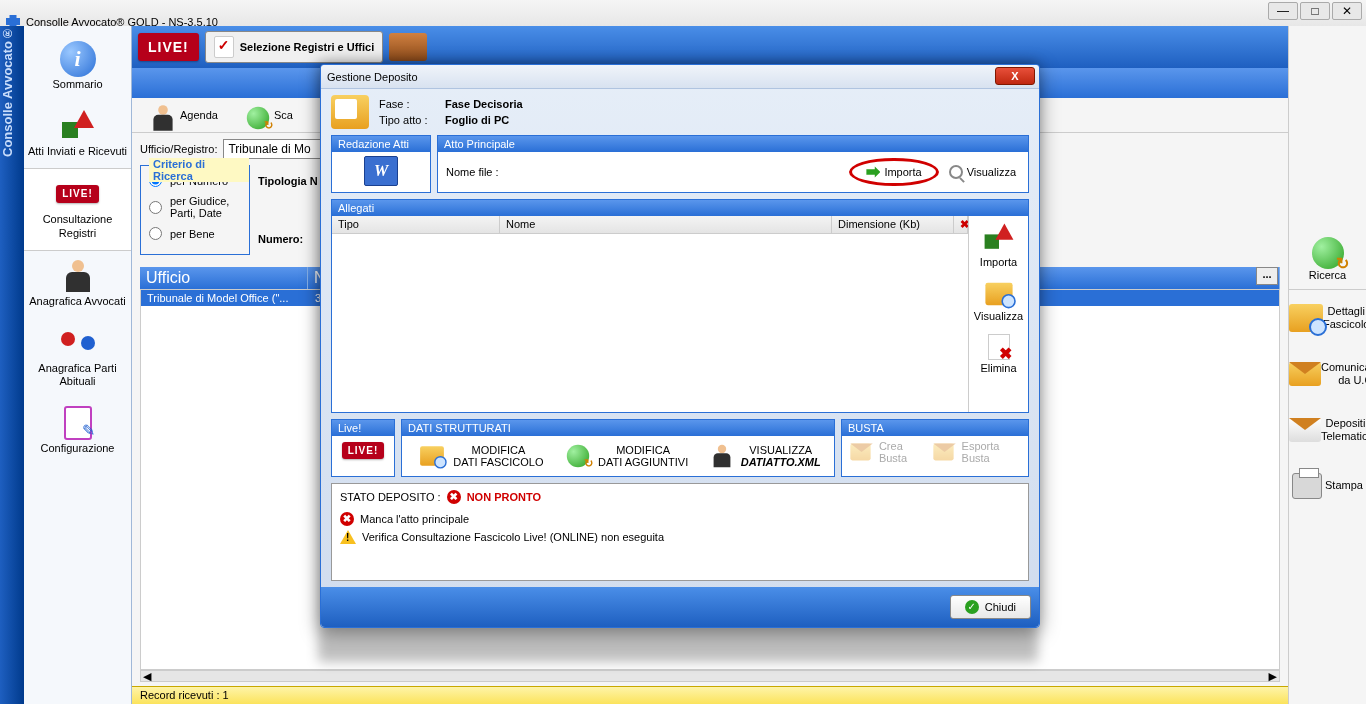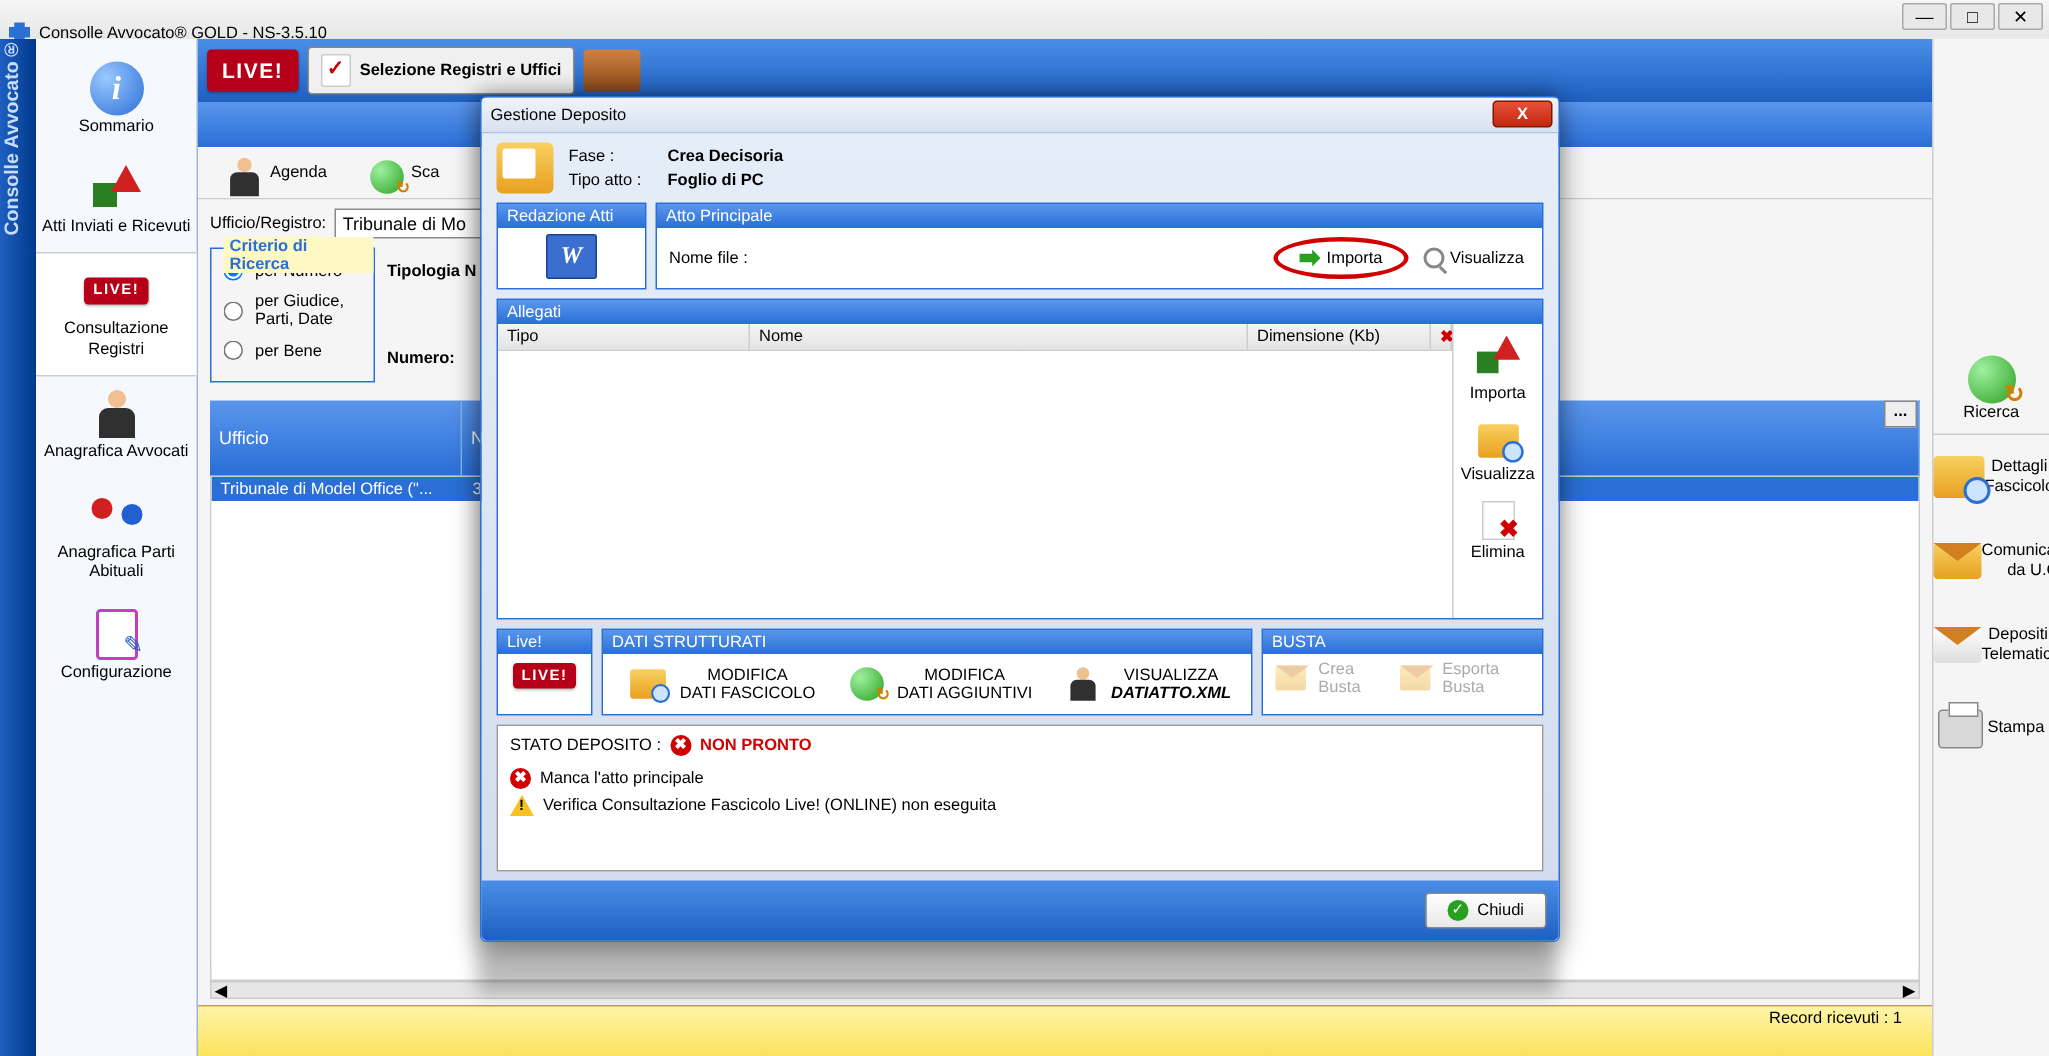--- a/index.html
+++ b/index.html
@@ -42,29 +42,29 @@
 .filter-row input[type="text"] { border: 1px solid #888; padding: 2px 4px; font-size: 12px; }
 
 
 .criterio-box { border: 1px solid #2a6fd6; margin: 0 8px; padding: 4px 8px 10px; position: relative; background: #f5f5f5; }
 .criterio-box legend { color: #2a6fd6; font-weight: bold; position: absolute; top: -8px; left: 8px; background: #fef9c3; padding: 0 4px; font-size: 11px; }
 .criterio-row { display: flex; align-items: center; gap: 8px; padding: 4px 0; }
 
 
 .grid-wrap { flex: 1; background: #f5f5f5; padding: 4px 8px; display: flex; flex-direction: column; }
 .grid-head { display: flex; background: linear-gradient(to bottom, #5a96ec, #2a6fd6); }
-.grid-head div { color: #fff; font-size: 12px; padding: 18px 6px; border-right: 1px solid #86b0e8; }
+.grid-head div { color: #fff; font-size: 16px; padding: 2px 6px; border-right: 1px solid #86b0e8; }
 .grid-row { display: flex; background: #2a6fd6; color: #fff; }
 .grid-row div { padding: 2px 6px; font-size: 11px; }
 .grid-body { flex: 1; background: #fff; border: 1px solid #ccc; overflow: auto; }
 .grid-scroll { height: 12px; background: #e6e6e6; border: 1px solid #ccc; display: flex; justify-content: space-between; align-items: center; padding: 0 2px; font-size: 9px; }
 .grid-ellipsis { width: 22px; height: 18px; border: 1px solid #888; background: #eee; text-align: center; position: absolute; right: 2px; top: 0; font-weight: bold; }
 
 
-.status-bar { height: 34px; background: linear-gradient(to bottom, #fef4a8, #fbe35c); border-top: 1px solid #c8a800; padding: 2px 20px; font-size: 11px; text-align: right; }
+.status-bar { height: 18px; background: linear-gradient(to bottom, #fef4a8, #fbe35c); border-top: 1px solid #c8a800; padding: 2px 8px; font-size: 11px; }
 
 
 .right-sidebar { position: absolute; right: 0; top: 26px; width: 78px; height: 678px; background: #f5f5f5; border-left: 1px solid #ccc; display: flex; flex-direction: column; }
 .right-search { flex: 0 0 264px; display: flex; flex-direction: column; align-items: center; justify-content: flex-end; padding-bottom: 8px; border-bottom: 1px solid #ccc; }
 .right-item { display: flex; flex-direction: row; align-items: center; padding: 10px 0; text-align: center; line-height: 1.2; }
 .right-item .ico { width: 36px; height: 36px; display: flex; align-items: center; justify-content: center; }
 
 
 .dialog-shadow { position: absolute; left: 318px; top: 62px; width: 720px; height: 600px; background: rgba(0,0,0,0.25); filter: blur(6px); border-radius: 4px; }
 .dialog { position: absolute; left: 320px; top: 64px; width: 720px; background: linear-gradient(to bottom, #e6eef8, #d0dcee); border: 1px solid #2a6fd6; border-radius: 4px; box-shadow: 0 4px 20px rgba(0,0,0,0.4); }
@@ -314,21 +314,21 @@
   <div class="dlg-titlebar">
     <span class="puzzle"></span>
     <span>Gestione Deposito</span>
     <div class="dlg-close">X</div>
   </div>
   <div class="dlg-header">
     <div class="folder-ico"></div>
     <div class="dlg-header-info">
       <div class="row">
           <span class="lbl">Fase :</span>
-          <span class="val">Crea Decisoria</span>
+          <span class="val">Fase Decisoria</span>
         </div>
       <div class="row">
           <span class="lbl">Tipo atto :</span>
           <span class="val">Foglio di PC</span>
         </div>
     </div>
   </div>
   <div class="dlg-row1">
     <div class="box-blue redazione">
       <div class="box-blue-hd">Redazione Atti</div>

